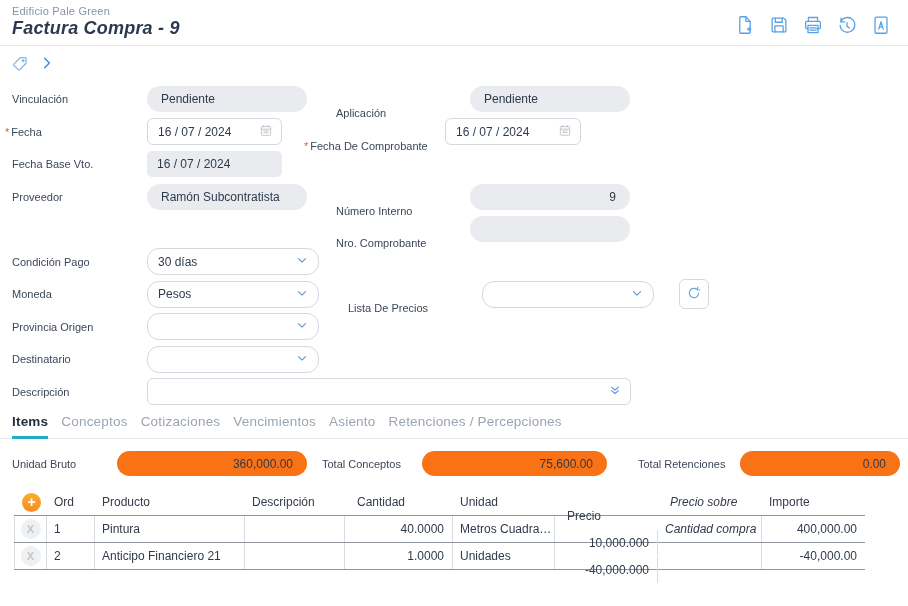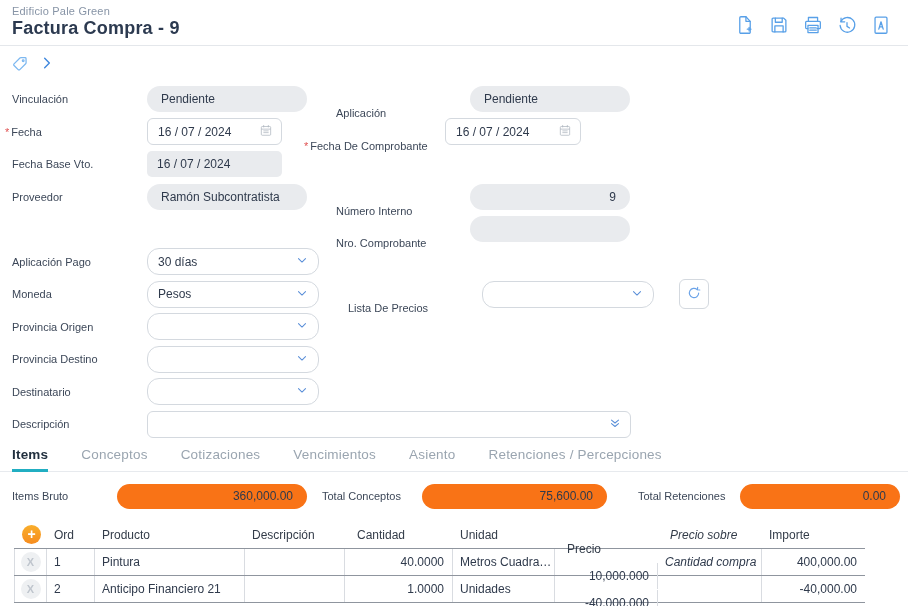--- a/index.html
+++ b/index.html
@@ -15,21 +15,21 @@
   
   .header {
     height: 46px;
     padding: 5px 10px 0 12px;
     border-bottom: 1px solid #e4e7eb;
     display: flex;
     justify-content: space-between;
     align-items: flex-start;
   }
   .subtitle { font-size: 11px; color: #8794a6; letter-spacing: .2px; }
-  .title { font-size: 18px; font-weight: 700; color: #2c3a50; margin-top: 1px; letter-spacing: .2px; }
+  .title { font-size: 18px; font-weight: 700; color: #2c3a50; margin-top: 1px; letter-spacing: .2px; font-style: italic; }
   .header-actions { display: flex; gap: 12px; margin-top: 9px; margin-right: 6px; }
   .icon-btn { width: 22px; height: 22px; background: none; border: none; cursor: pointer; padding: 0; }
   .icon-btn svg { width: 22px; height: 22px; stroke: #58a0e8; fill: none; stroke-width: 1.4; stroke-linecap: round; stroke-linejoin: round; }
 
   
   .toolbar { height: 30px; padding: 8px 12px 0; display: flex; align-items: center; gap: 11px; }
   .toolbar svg { stroke-linecap: round; stroke-linejoin: round; fill: none; }
 
   
   .form { padding-top: 7px; }
@@ -71,21 +71,21 @@
     padding: 0 8px; font-size: 12px;
   }
   .refresh-btn {
     width: 30px; height: 30px; margin-left: 25px;
     border: 1px solid #d4d9df; border-radius: 6px; background: #fff; cursor: pointer;
     display: flex; align-items: center; justify-content: center;
   }
   .refresh-btn svg { width: 16px; height: 16px; stroke: #6ba3e8; fill: none; stroke-width: 1.7; stroke-linecap: round; stroke-linejoin: round; }
 
   
-  .tabs { margin-top: 6px; padding-left: 12px; display: flex; gap: 33px; border-bottom: 1px solid #e7eaee; }
+  .tabs { margin-top: 6px; padding-left: 12px; display: flex; gap: 13px; border-bottom: 1px solid #e7eaee; }
   .tab { font-size: 13.5px; color: #9aa5b0; padding-bottom: 7px; cursor: pointer; letter-spacing: .2px; border-bottom: 3px solid transparent; margin-bottom: -1px; }
   .tab.active { color: #22303f; font-weight: 700; border-bottom-color: #21aec2; }
 
   
   .totals { margin-top: 12px; display: flex; align-items: center; padding: 0 8px 0 12px; }
   .t-pill {
     height: 25px; background: #f97316; border-radius: 13px;
     display: flex; align-items: center; justify-content: flex-end;
     padding: 0 14px; font-size: 12px; color: #2f3a4c;
   }
@@ -217,21 +217,21 @@
   </div>
 
   <div class="form-row">
     <span class="lbl lbl-left"></span>
     <div class="w160" style="flex:none"></div>
     <span class="lbl lbl-right">Nro. Comprobante</span>
     <div class="pill w160"></div>
   </div>
 
   <div class="form-row">
-    <span class="lbl lbl-left">Aplicación Pago</span>
+    <span class="lbl lbl-left">Condición Pago</span>
     <div class="select">
       <span>30 días</span>
       <span><svg viewBox="0 0 24 24">
             <polyline points="6,9.5 12,15.5 18,9.5"></polyline>
           </svg></span>
     </div>
   </div>
 
   <div class="form-row">
     <span class="lbl lbl-left">Moneda</span>
@@ -259,29 +259,20 @@
   <div class="form-row">
     <span class="lbl lbl-left">Provincia Origen</span>
     <div class="select">
       <span></span>
       <span><svg viewBox="0 0 24 24">
             <polyline points="6,9.5 12,15.5 18,9.5"></polyline>
           </svg></span>
     </div>
   </div>
 
-  <div class="form-row">
-    <span class="lbl lbl-left">Provincia Destino</span>
-    <div class="select">
-      <span></span>
-      <span><svg viewBox="0 0 24 24">
-            <polyline points="6,9.5 12,15.5 18,9.5"></polyline>
-          </svg></span>
-    </div>
-  </div>
 
   <div class="form-row">
     <span class="lbl lbl-left">Destinatario</span>
     <div class="select">
       <span></span>
       <span><svg viewBox="0 0 24 24">
             <polyline points="6,9.5 12,15.5 18,9.5"></polyline>
           </svg></span>
     </div>
   </div>
@@ -302,21 +293,21 @@
 <div class="tabs">
   <div class="tab active">Items</div>
   <div class="tab">Conceptos</div>
   <div class="tab">Cotizaciones</div>
   <div class="tab">Vencimientos</div>
   <div class="tab">Asiento</div>
   <div class="tab">Retenciones / Percepciones</div>
 </div>
 
 <div class="totals">
-  <span class="lbl" style="width:105px">Items Bruto</span>
+  <span class="lbl" style="width:105px">Unidad Bruto</span>
   <div class="t-pill" style="width:190px">360,000.00</div>
   <span class="lbl" style="width:100px;margin-left:15px">Total Conceptos</span>
   <div class="t-pill" style="width:185px">75,600.00</div>
   <span class="lbl" style="width:102px;margin-left:31px">Total Retenciones</span>
   <div class="t-pill" style="flex:1">0.00</div>
 </div>
 
 <div class="items-table">
   <div class="thead">
     <div class="c-del"><button class="add-btn">+</button></div>

